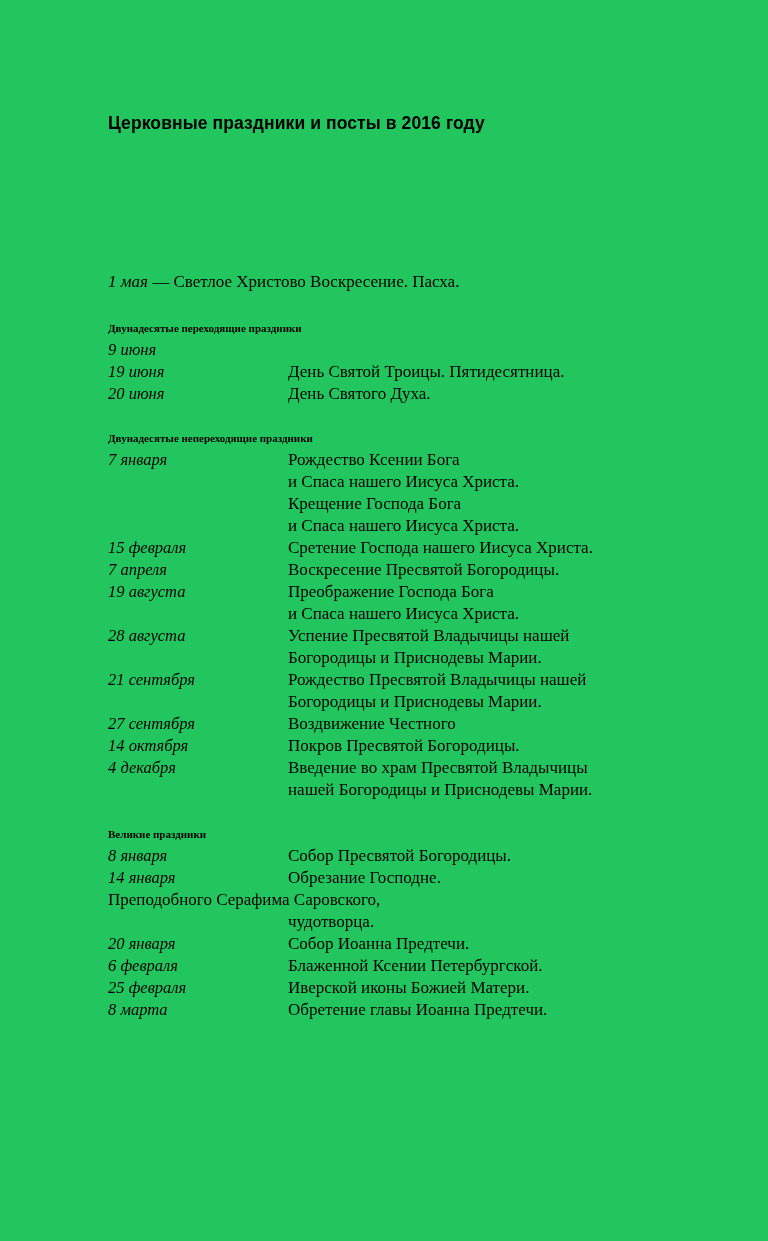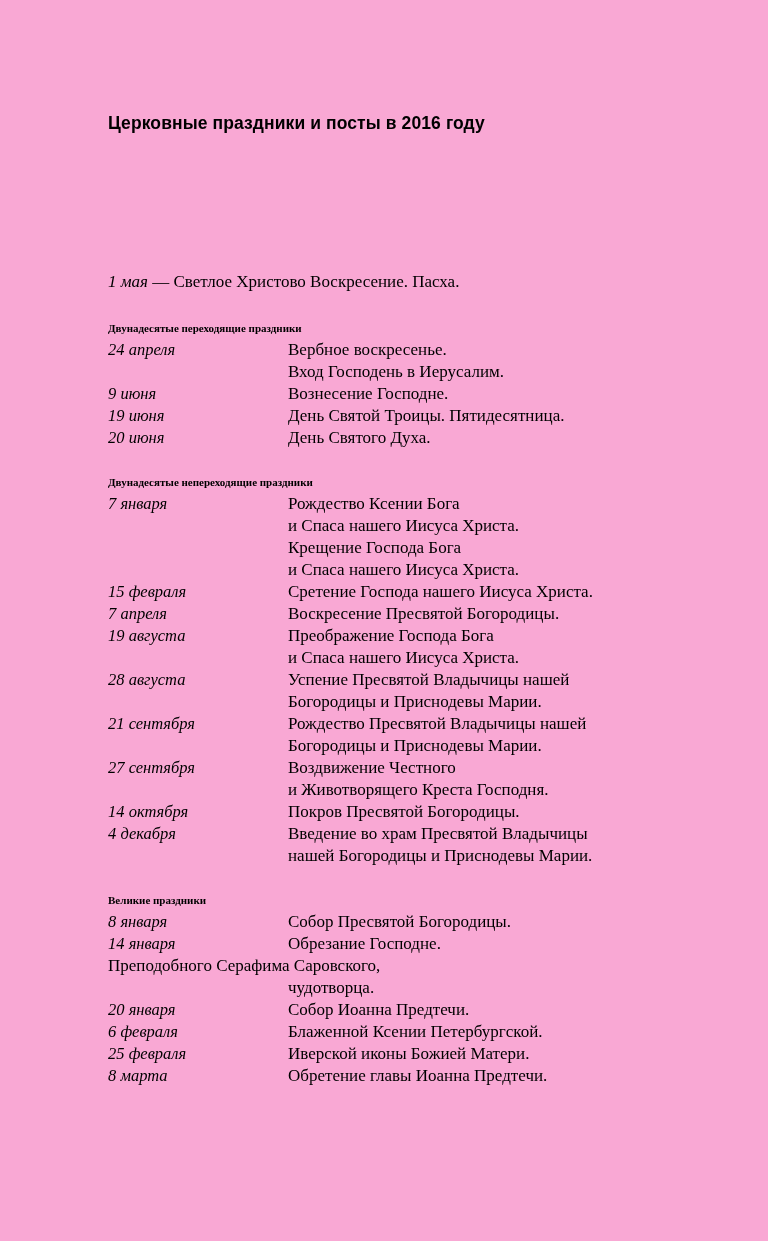--- a/index.html
+++ b/index.html
@@ -17,21 +17,21 @@
     font-family: "Liberation Serif", "DejaVu Serif", serif;
     -webkit-font-smoothing: antialiased;
   }
 
   .page {
     position: absolute;
     left: 0;
     top: 0;
     width: 768px;
     height: 1241px;
-    background: #f9a8d4;
+    background: #22c55e;
   }
 
   .content {
     position: absolute;
     left: 108px;
     top: 112px;
     width: 580px;
   }
 
   
@@ -139,32 +139,21 @@
     <p class="lead-line">
       <span class="lead-date">1 мая</span><span class="lead-sep"> — </span><span class="lead-text">Светлое Христово Воскресение. Пасха.</span>
     </p>
 
     <div id="sections-root">
         <div class="section section-first">
           <div class="section-heading">Двунадесятые переходящие праздники</div>
           <div class="entries">
             <div class="entry">
               <div class="entry-line">
-                <span class="entry-date">24 апреля</span>
-                <span class="entry-desc">Вербное воскресенье.</span>
-              </div>
-              <div class="entry-line">
-                <span class="entry-date-empty"></span>
-                <span class="entry-desc">Вход Господень в Иерусалим.</span>
-              </div>
-            </div>
-            <div class="entry">
-              <div class="entry-line">
                 <span class="entry-date">9 июня</span>
-                <span class="entry-desc">Вознесение Господне.</span>
               </div>
             </div>
             <div class="entry">
               <div class="entry-line">
                 <span class="entry-date">19 июня</span>
                 <span class="entry-desc">День Святой Троицы. Пятидесятница.</span>
               </div>
             </div>
             <div class="entry">
               <div class="entry-line">
@@ -237,24 +226,20 @@
               <div class="entry-line">
                 <span class="entry-date-empty"></span>
                 <span class="entry-desc">Богородицы и Приснодевы Марии.</span>
               </div>
             </div>
             <div class="entry">
               <div class="entry-line">
                 <span class="entry-date">27 сентября</span>
                 <span class="entry-desc">Воздвижение Честного</span>
               </div>
-              <div class="entry-line">
-                <span class="entry-date-empty"></span>
-                <span class="entry-desc">и Животворящего Креста Господня.</span>
-              </div>
             </div>
             <div class="entry">
               <div class="entry-line">
                 <span class="entry-date">14 октября</span>
                 <span class="entry-desc">Покров Пресвятой Богородицы.</span>
               </div>
             </div>
             <div class="entry">
               <div class="entry-line">
                 <span class="entry-date">4 декабря</span>

